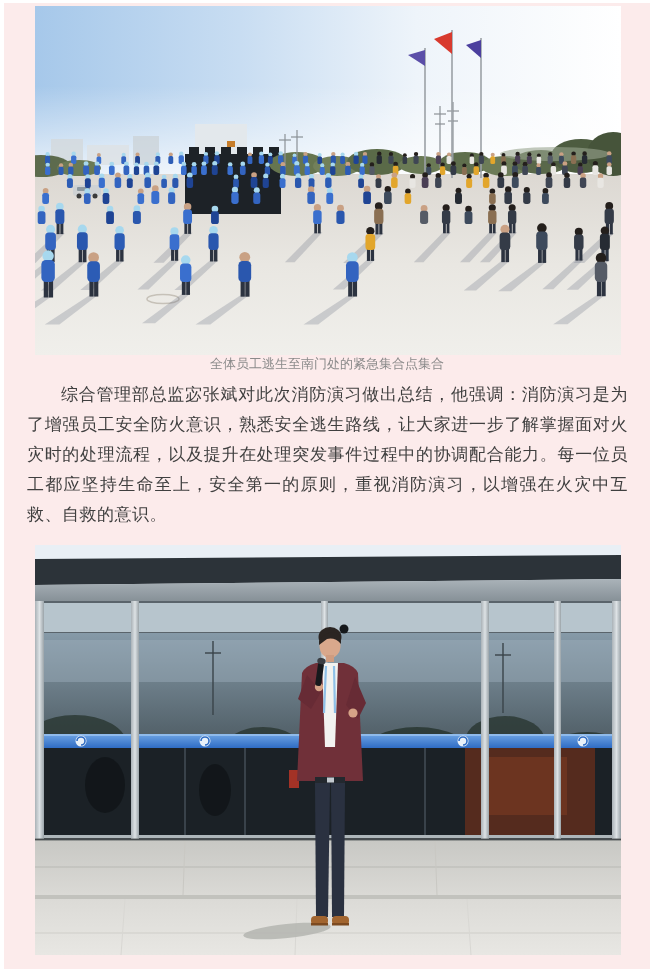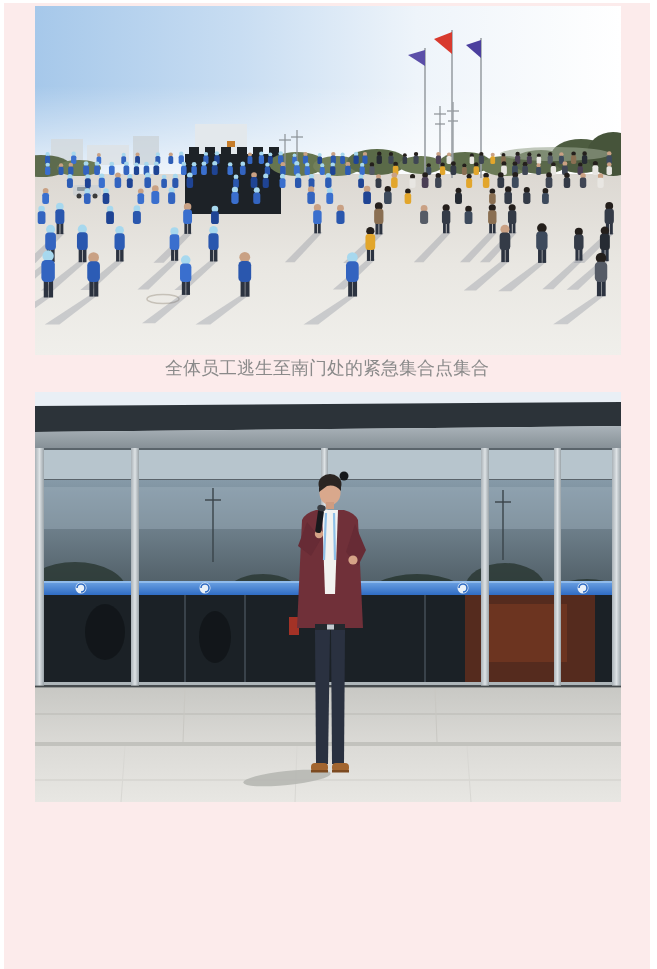--- a/index.html
+++ b/index.html
@@ -8,21 +8,21 @@
     font-family:"Liberation Sans",sans-serif;
   }
   .panel{
     position:absolute;left:4px;top:3px;right:7px;bottom:0;
     background:#fcebeb;
   }
   .photo{display:block;margin-left:31px;width:586px;background:#dfe6ec;}
   .photo-top{margin-top:3px;height:349px;}
   .photo-bottom{margin-top:15px;height:410px;}
   .caption{
-    margin-top:5px;text-align:center;font-size:18px;line-height:17px;color:#8a8a8a;
+    text-align:center;font-size:13px;line-height:17px;color:#8a8a8a;
   }
   .para{
     margin:8px 22px 0 23px;font-size:17px;line-height:30px;color:#3f3f3f;
     text-align:justify;text-indent:2em;letter-spacing:0.5px;
   }
   svg{display:block;}
 </style>
 </head>
 <body>
 
@@ -507,20 +507,21 @@
             <rect x="566.5310899026837" y="275" width="4.14252272052249" height="15.235720582690892" fill="#2c3340"></rect>
             <circle cx="566.0310899026837" cy="252.00523378035817" r="5.257817299124699" fill="#241f1c"></circle>
             <rect x="559.8173058218999" y="255.68570588974546" width="12.427568161567471" height="20.314294110254522" rx="4.14252272052249" fill="#555b66"></rect>
           </g>
         </g>
     </svg>
   </div>
 
   <div class="caption">全体员工逃生至南门处的紧急集合点集合</div>
 
+  <p class="para">综合管理部总监宓张斌对此次消防演习做出总结，他强调：消防演习是为了增强员工安全防火意识，熟悉安全逃生路线，让大家进一步了解掌握面对火灾时的处理流程，以及提升在处理突发事件过程中的协调配合能力。每一位员工都应坚持生命至上，安全第一的原则，重视消防演习，以增强在火灾中互救、自救的意识。</p>
 
   <div class="photo photo-bottom">
     <svg width="586" height="410" viewBox="0 0 586 410">
       <defs>
         <linearGradient id="under" x1="0" y1="0" x2="0" y2="1">
           <stop offset="0" stop-color="#aab3b9"></stop>
             <stop offset="1" stop-color="#7d878e"></stop>
         </linearGradient>
         <linearGradient id="glass" x1="0" y1="0" x2="0" y2="1">
           <stop offset="0" stop-color="#869aa8"></stop>

